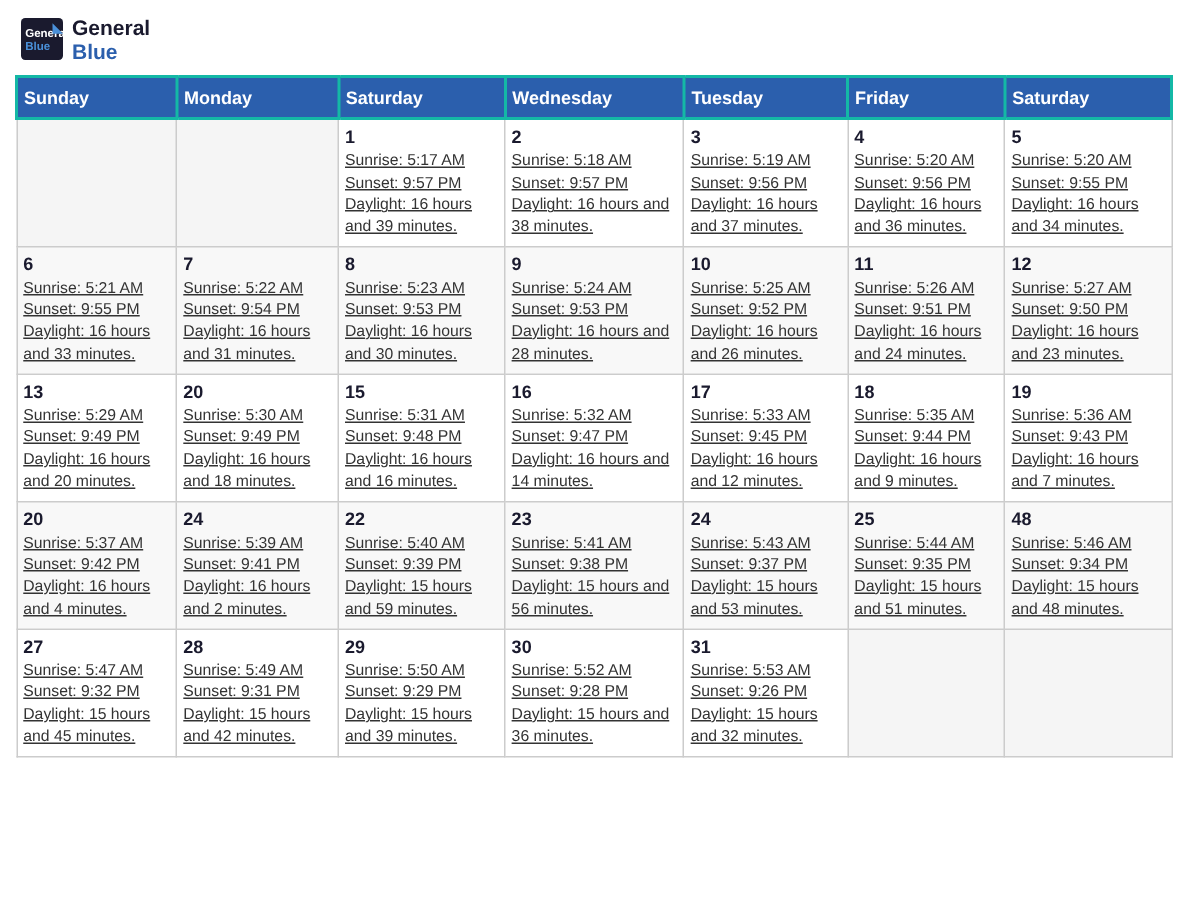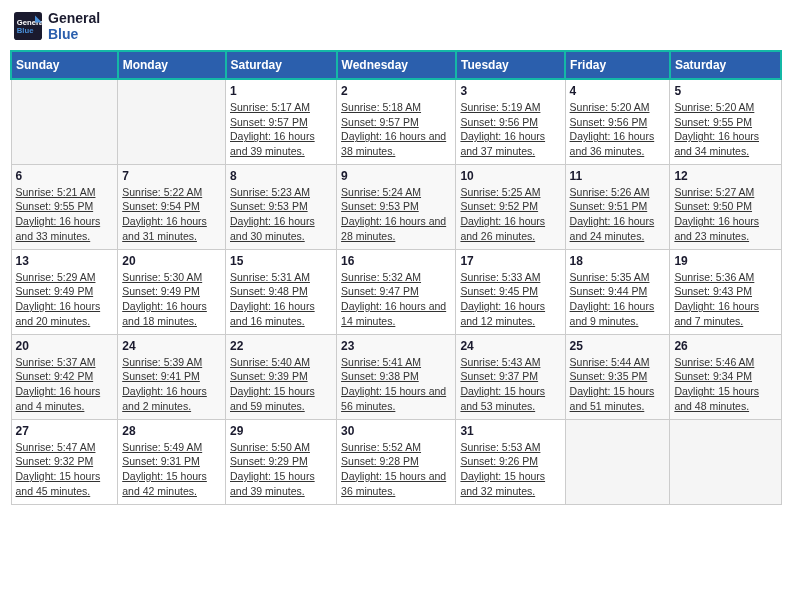--- a/index.html
+++ b/index.html
@@ -221,21 +221,21 @@
         </td>
         <td>
           <span class="day-num">24</span>
           <div class="day-info">Sunrise: 5:43 AM<br>Sunset: 9:37 PM<br>Daylight: 15 hours and 53 minutes.</div>
         </td>
         <td>
           <span class="day-num">25</span>
           <div class="day-info">Sunrise: 5:44 AM<br>Sunset: 9:35 PM<br>Daylight: 15 hours and 51 minutes.</div>
         </td>
         <td>
-          <span class="day-num">26</span>
+          <span class="day-num">48</span>
           <div class="day-info">Sunrise: 5:46 AM<br>Sunset: 9:34 PM<br>Daylight: 15 hours and 48 minutes.</div>
         </td>
       </tr>
       <tr>
         <td>
           <span class="day-num">27</span>
           <div class="day-info">Sunrise: 5:47 AM<br>Sunset: 9:32 PM<br>Daylight: 15 hours and 45 minutes.</div>
         </td>
         <td>
           <span class="day-num">28</span>

